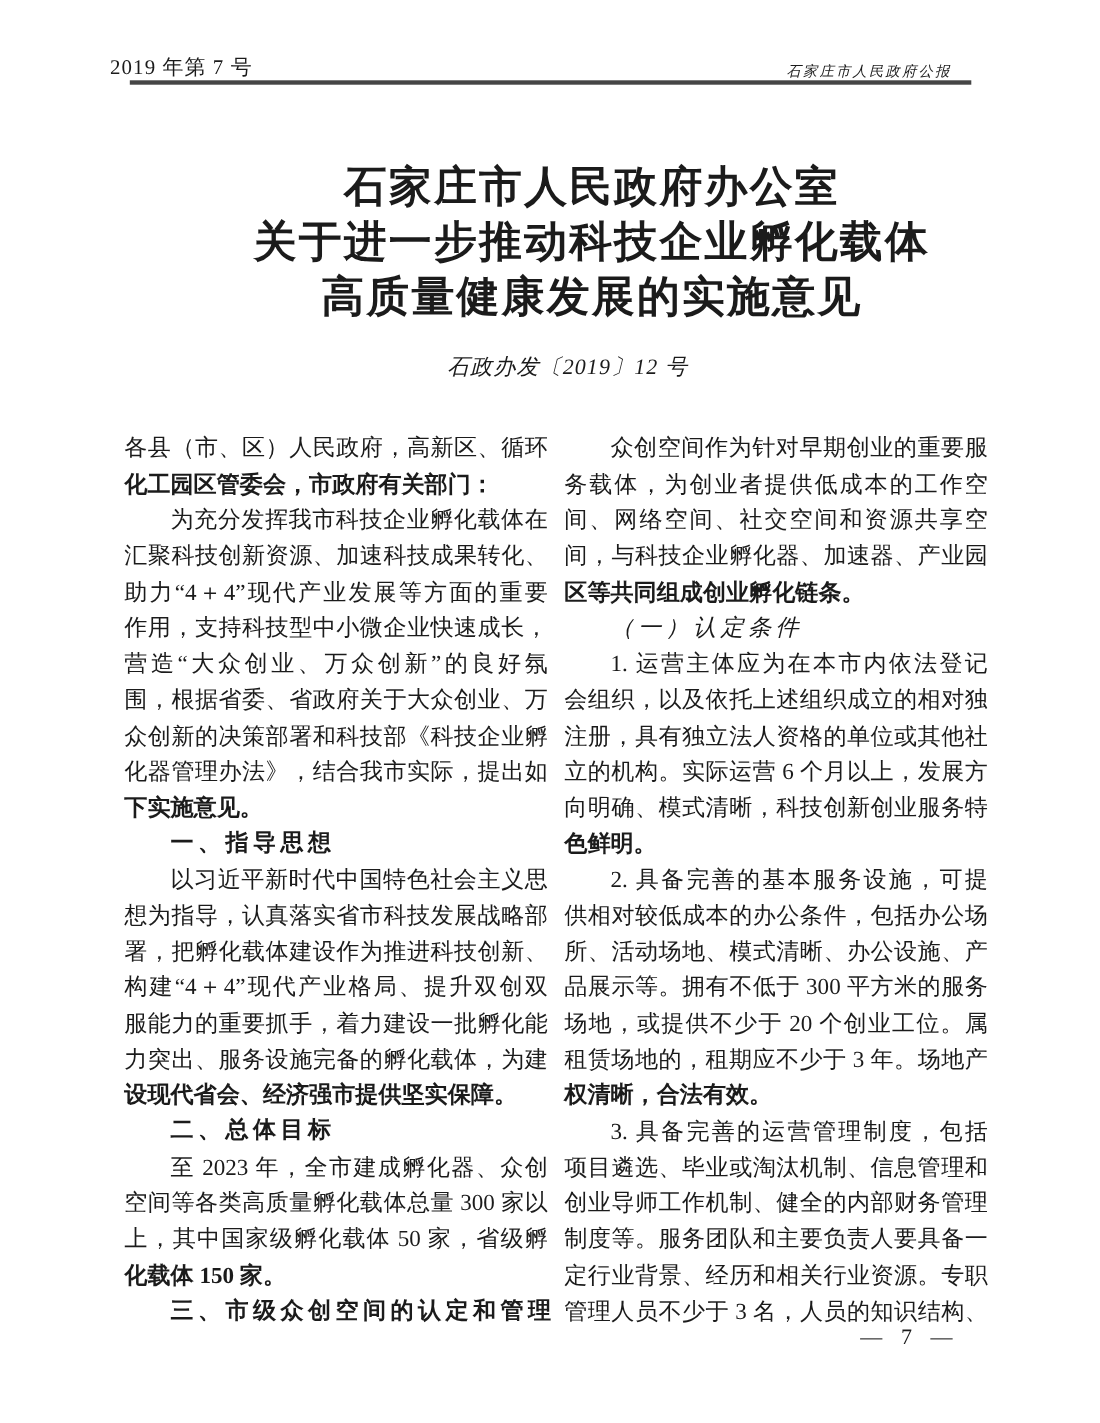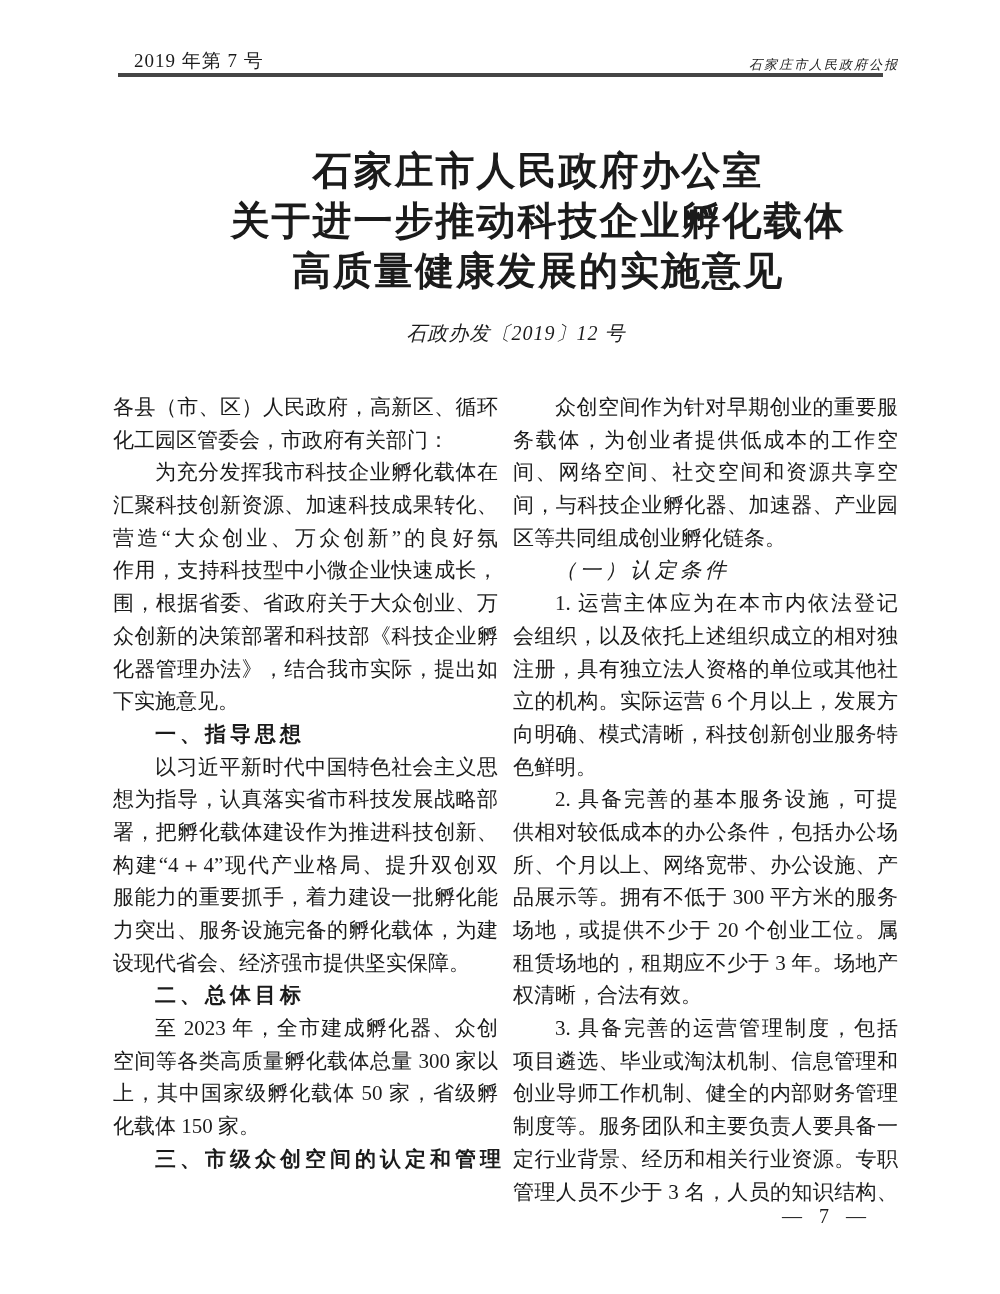--- a/index.html
+++ b/index.html
@@ -8,21 +8,21 @@
     background: #ffffff;
     position: relative;
     font-family: "Liberation Serif", "DejaVu Serif", serif;
     color: #1b1b1b;
     overflow: hidden;
   }
   .page { position: absolute; inset: 0; }
 
   
   .header {
-    position: absolute; top: 48px; left: 134px; width: 765px;
+    position: absolute; top: 48px; left: 100px; width: 765px;
     display: flex; justify-content: space-between; align-items: flex-end;
   }
   .issue { font-size: 19px; letter-spacing: 1px; }
   .gazette { font-size: 13px; font-style: italic; letter-spacing: 2px; }
   .rule {
     position: absolute; top: 73px; left: 118px; width: 765px; height: 4px;
     background: #454545;
   }
 
   
@@ -41,21 +41,21 @@
   
   .col { position: absolute; top: 391px; width: 385px; }
   .col-left  { left: 113px; }
   .col-right { left: 513px; }
   .line {
     height: 32.7px; line-height: 32.7px;
     font-size: 21px; white-space: nowrap;
   }
   .j { text-align: justify; text-align-last: justify; white-space: normal; overflow: hidden; }
   .first { text-indent: 2em; }
-  .end { text-align: left; text-align-last: left; }
+  .end { text-align: left; text-align-last: left; font-weight: bold; }
   .head {
     font-family: "Liberation Sans", "DejaVu Sans", sans-serif;
     font-weight: 700; text-indent: 2em; letter-spacing: 4px; font-size: 21px;
   }
   .kai { font-style: italic; text-indent: 2em; letter-spacing: 4px; }
 
   
   .pagenum {
     position: absolute; top: 1205px; left: 0; width: 872px;
     text-align: right; font-size: 20px; letter-spacing: 6px;
@@ -78,22 +78,23 @@
       <div class="title-line">高质量健康发展的实施意见</div>
     </div>
 
   <div class="docnum">石政办发〔2019〕12 号</div>
 
   <div class="col col-left">
       <div class="line j">各县（市、区）人民政府，高新区、循环</div>
       <div class="line end">化工园区管委会，市政府有关部门：</div>
       <div class="line j first">为充分发挥我市科技企业孵化载体在</div>
       <div class="line j">汇聚科技创新资源、加速科技成果转化、</div>
+      <div class="line j">助力“4＋4”现代产业发展等方面的重要</div>
+      <div class="line j">作用，支持科技型中小微企业快速成长，</div>
       <div class="line j">营造“大众创业、万众创新”的良好氛</div>
-      <div class="line j">作用，支持科技型中小微企业快速成长，</div>
       <div class="line j">围，根据省委、省政府关于大众创业、万</div>
       <div class="line j">众创新的决策部署和科技部《科技企业孵</div>
       <div class="line j">化器管理办法》，结合我市实际，提出如</div>
       <div class="line end">下实施意见。</div>
       <div class="line head">一、指导思想</div>
       <div class="line j first">以习近平新时代中国特色社会主义思</div>
       <div class="line j">想为指导，认真落实省市科技发展战略部</div>
       <div class="line j">署，把孵化载体建设作为推进科技创新、</div>
       <div class="line j">构建“4＋4”现代产业格局、提升双创双</div>
       <div class="line j">服能力的重要抓手，着力建设一批孵化能</div>
@@ -115,21 +116,21 @@
       <div class="line end">区等共同组成创业孵化链条。</div>
       <div class="line kai">（一）认定条件</div>
       <div class="line j first">1. 运营主体应为在本市内依法登记</div>
       <div class="line j">会组织，以及依托上述组织成立的相对独</div>
       <div class="line j">注册，具有独立法人资格的单位或其他社</div>
       <div class="line j">立的机构。实际运营 6 个月以上，发展方</div>
       <div class="line j">向明确、模式清晰，科技创新创业服务特</div>
       <div class="line end">色鲜明。</div>
       <div class="line j first">2. 具备完善的基本服务设施，可提</div>
       <div class="line j">供相对较低成本的办公条件，包括办公场</div>
-      <div class="line j">所、个月以上、网络宽带、办公设施、产</div>
+      <div class="line j">所、活动场地、模式清晰、办公设施、产</div>
       <div class="line j">品展示等。拥有不低于 300 平方米的服务</div>
       <div class="line j">场地，或提供不少于 20 个创业工位。属</div>
       <div class="line j">租赁场地的，租期应不少于 3 年。场地产</div>
       <div class="line end">权清晰，合法有效。</div>
       <div class="line j first">3. 具备完善的运营管理制度，包括</div>
       <div class="line j">项目遴选、毕业或淘汰机制、信息管理和</div>
       <div class="line j">创业导师工作机制、健全的内部财务管理</div>
       <div class="line j">制度等。服务团队和主要负责人要具备一</div>
       <div class="line j">定行业背景、经历和相关行业资源。专职</div>
       <div class="line j">管理人员不少于 3 名，人员的知识结构、</div>

